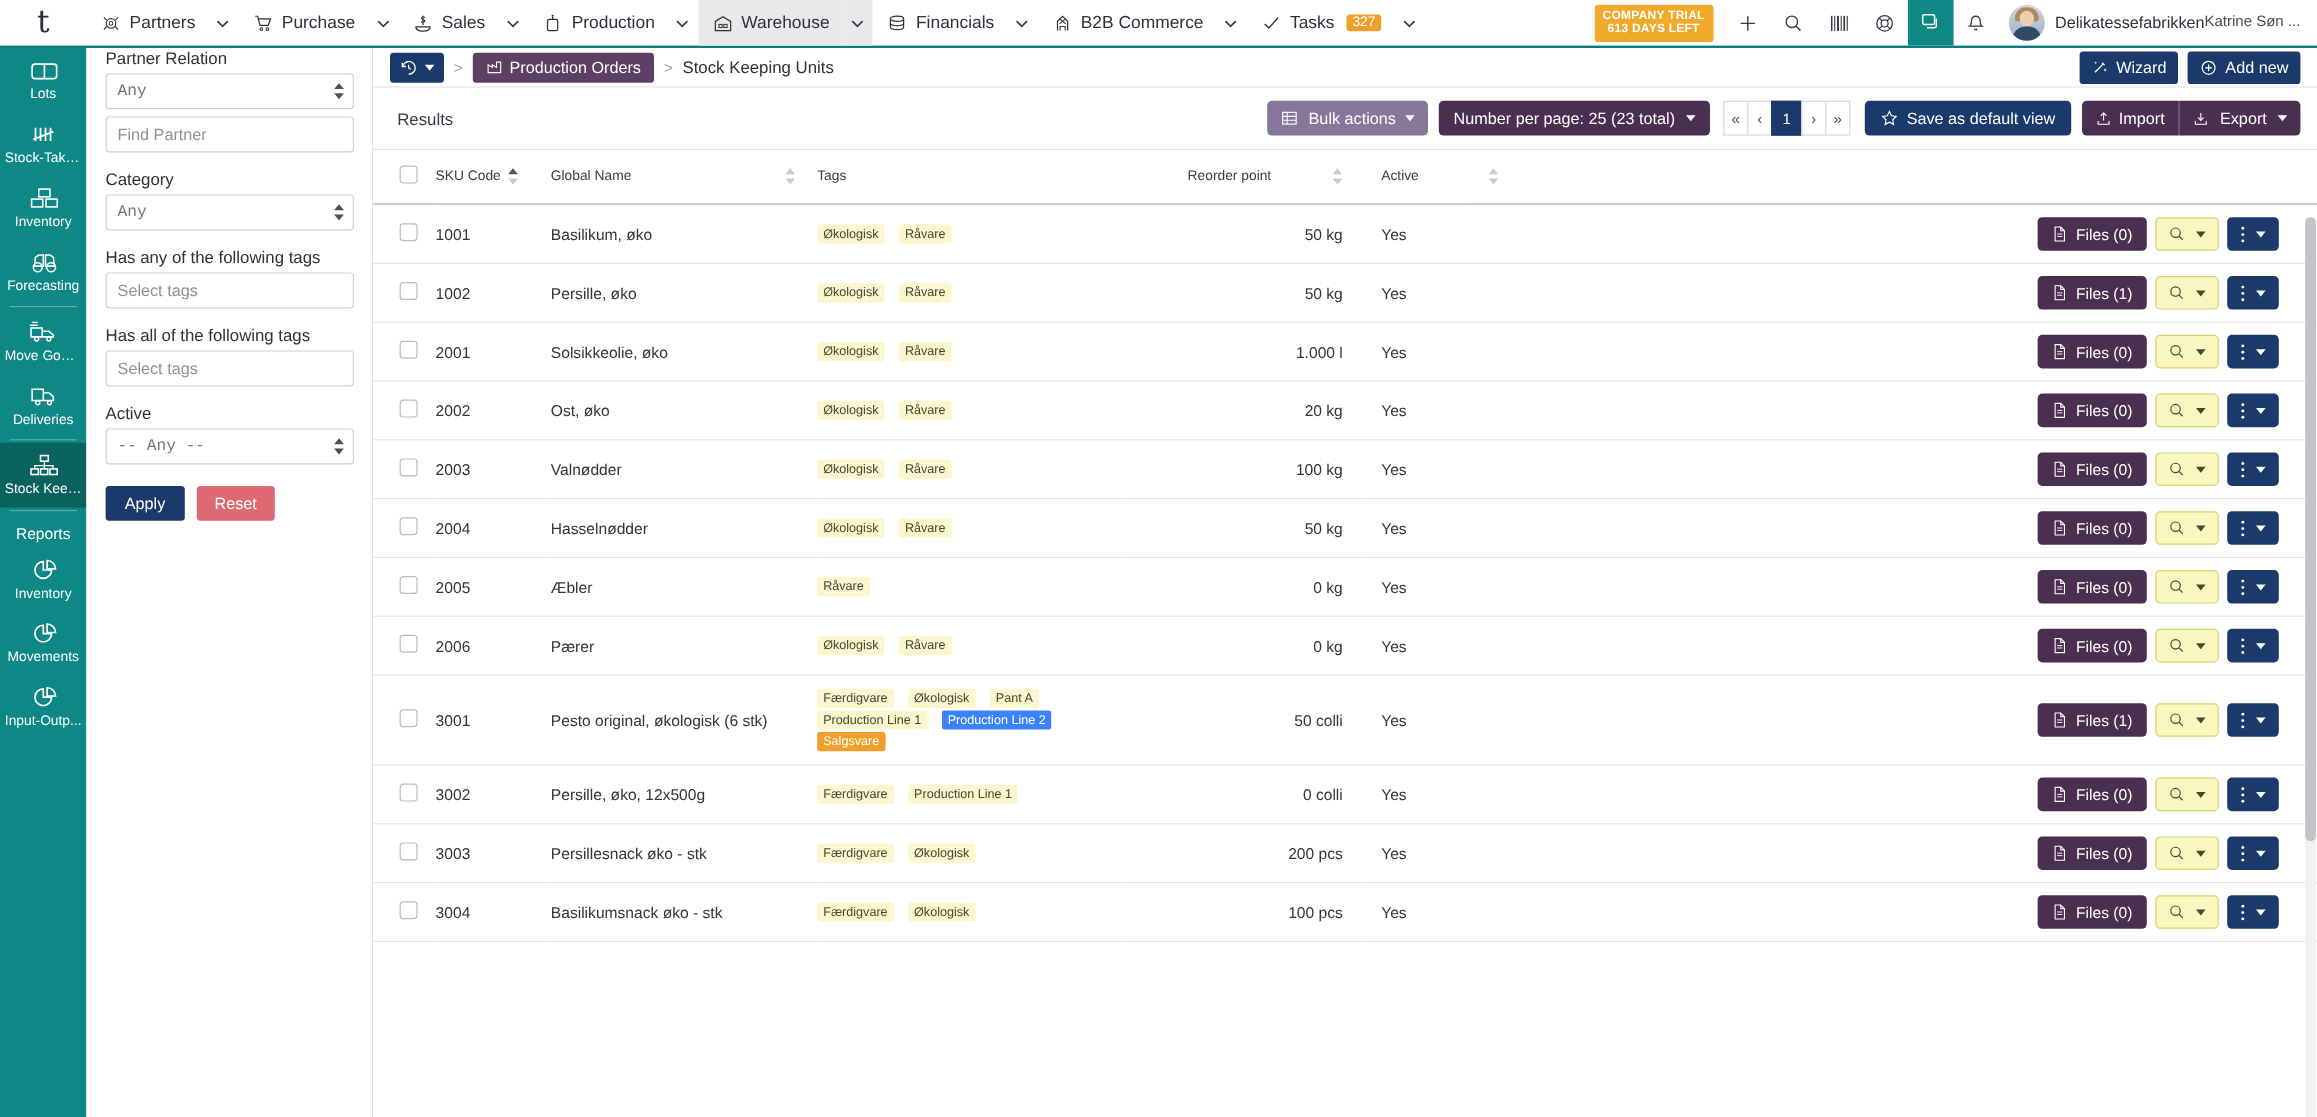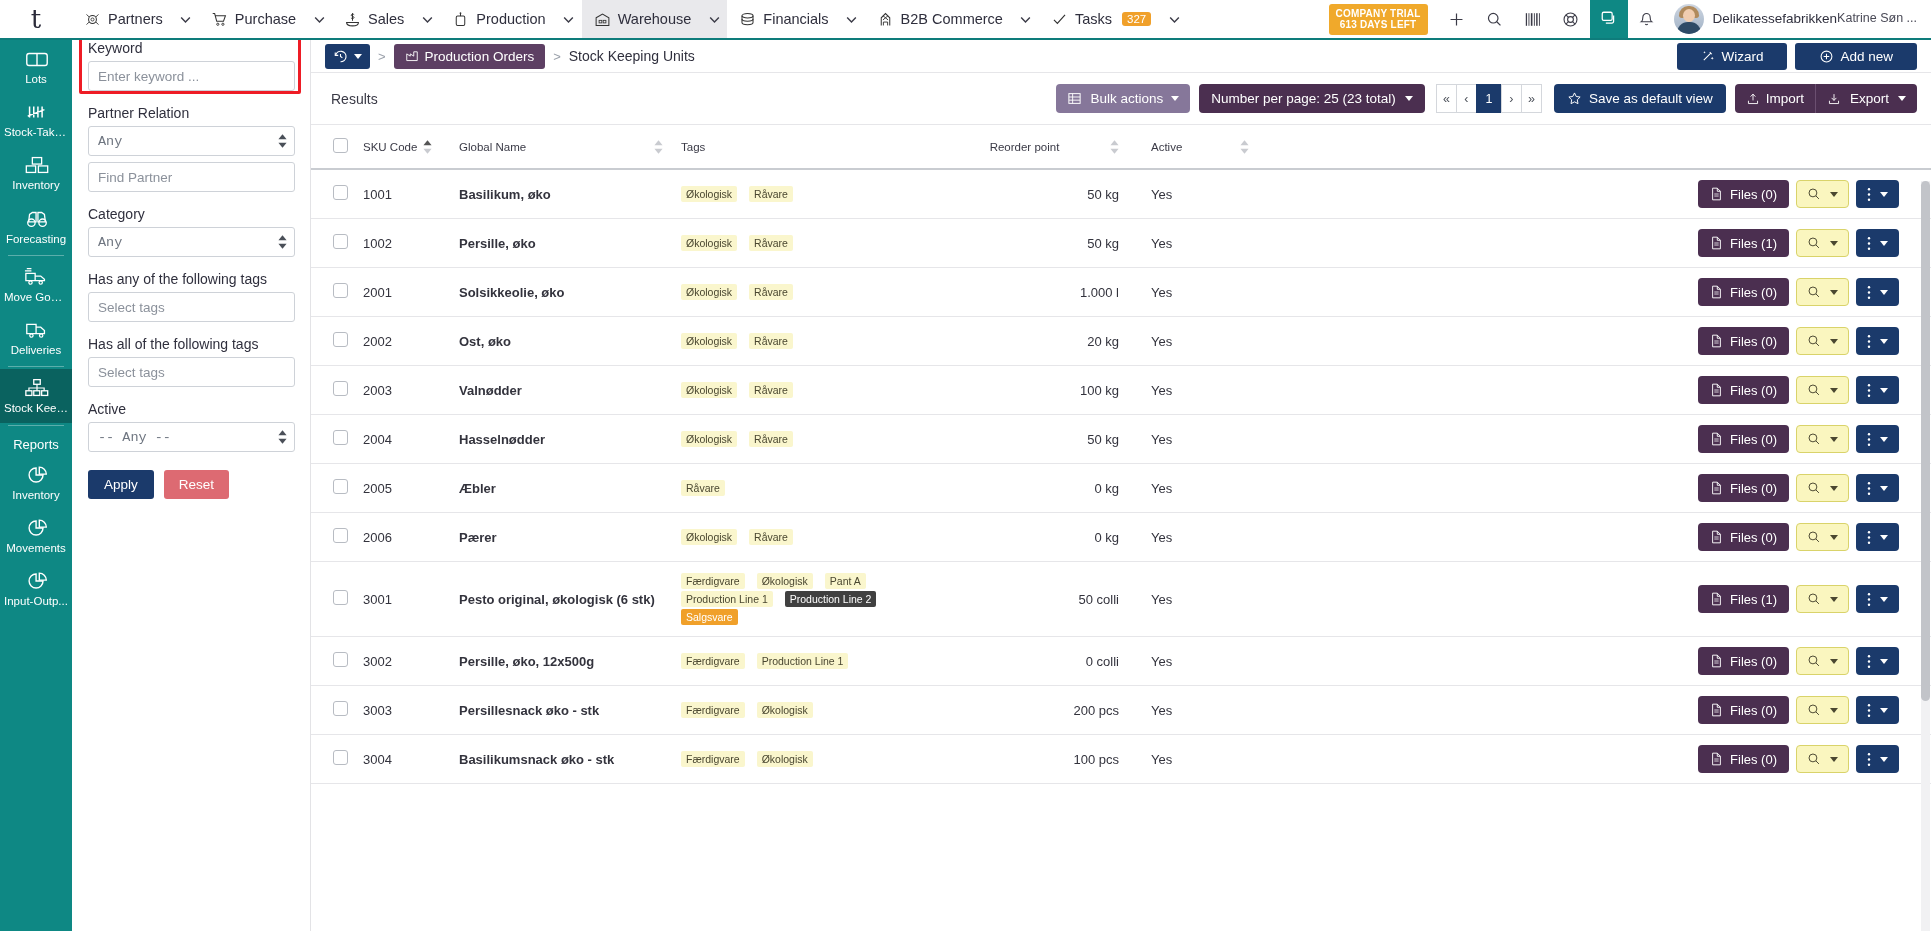--- a/index.html
+++ b/index.html
@@ -156,21 +156,21 @@
   .crumb-sep { color: #9aa0aa; font-size: 13px; }
   .crumb-pill {
     background: #5d3f63; color: #fff; border-radius: 3px;
     display: flex; align-items: center; gap: 6px; padding: 4px 11px;
     font-size: 13.5px; cursor: pointer; height: 25px;
   }
   .crumb-cur { font-size: 14px; color: #2f2f3d; }
   .crumbbar .spacer { flex: 1 1 auto; }
   .btn-dark {
     background: #1b3a6b; color: #fff; border-radius: 3px;
-    display: flex; align-items: center; gap: 6px; padding: 5px 24px;
+    display: flex; align-items: center; gap: 6px; padding: 5px 10px;
     font-size: 13.5px; cursor: pointer; height: 27px; border: none;
     font-family: "Liberation Sans", sans-serif;
   }
 
   .resultsbar {
     display: flex; align-items: center; padding: 11px 14px 11px 20px;
     gap: 9px; border-bottom: 1px solid #e6e6e9;
   }
   .results-title { font-size: 14px; color: #3a3a46; }
   .resultsbar .spacer { flex: 1 1 auto; }
@@ -214,42 +214,42 @@
     text-align: left; padding: 13px 6px 13px 0;
     border-bottom: 2px solid #c9ccd1; vertical-align: middle;
     background: #fff;
   }
   table.grid td {
     font-size: 13px; color: #33333d; padding: 10px 6px 10px 0;
     border-bottom: 1px solid #e6e6e9; vertical-align: middle;
   }
   .c-chk { width: 52px; padding-left: 22px !important; }
   .c-sku { width: 96px; }
-  .c-name { width: 222px; font-weight: bold; }
+  .c-name { width: 222px; }
   .c-tags { width: 258px; }
   .c-reorder { width: 200px; text-align: right; padding-right: 20px !important; }
   .c-active { width: 86px; padding-left: 12px !important; }
   .c-actions { width: auto; }
   th.c-reorder, th.c-active, th.c-sku, th.c-name, th.c-tags { position: relative; }
   .sortic {
     display: inline-flex; flex-direction: column; line-height: 0;
     margin-left: 6px; vertical-align: middle;
   }
   .sortic svg { display: block; }
   .hdr-inner { display: inline-flex; align-items: center; }
   .chk {
     width: 15px; height: 15px; border: 1px solid #b8bcc3; border-radius: 3px;
     background: #fff; display: inline-block; cursor: pointer;
   }
   .tag {
     display: inline-block; background: #faf6cd; color: #4a4730;
     font-size: 10.5px; border-radius: 2px; padding: 2px 5px;
     margin: 1px 12px 1px 0; white-space: nowrap;
   }
-  .tag.teal { background: #404040; color: #fff; }
+  .tag.teal { background: #3b82f6; color: #fff; }
   .tag.orange { background: #f0a02a; color: #fff; }
   .actions { display: flex; align-items: center; justify-content: flex-end; gap: 7px; padding-right: 26px; }
   .btn-files {
     background: #4b2f50; color: #fff; border-radius: 4px;
     display: flex; align-items: center; gap: 7px; padding: 6px 12px;
     font-size: 13px; cursor: pointer; height: 28px; white-space: nowrap;
   }
   .btn-find {
     background: #faf6bf; border: 1px solid #d9d36a; border-radius: 4px;
     display: flex; align-items: center; gap: 9px; padding: 5px 10px;
@@ -540,25 +540,20 @@
           <span class="ri"><svg width="26" height="22" viewBox="0 0 28 22">
               <path d="M13 3.5A7.5 7.5 0 1020.5 11H13z" stroke="#fff" stroke-width="1.5" fill="none"></path>
               <path d="M16.5 2.5A7.5 7.5 0 0124 10h-7.5z" stroke="#fff" stroke-width="1.5" fill="none"></path>
             </svg></span>
           <span class="rl">Input-Outp...</span>
         </div>
       </div>
 
     <div class="filters">
 
-      <div class="fgroup">
-        <div class="keyword-highlight"></div>
-        <label class="flabel">Keyword</label>
-        <input class="finput" type="text" placeholder="Enter keyword ..." style="">
-      </div>
 
       <div class="fgroup">
         <label class="flabel">Partner Relation</label>
         <div class="fselect">
           <span>Any</span>
           <span class="spin">
             <svg width="9" height="6" viewBox="0 0 10 6">
                 <path d="M5 0L9.5 5.5H.5z" fill="#4a4f58"></path>
               </svg>
             <svg width="9" height="6" viewBox="0 0 10 6" style="margin-top:2px">

